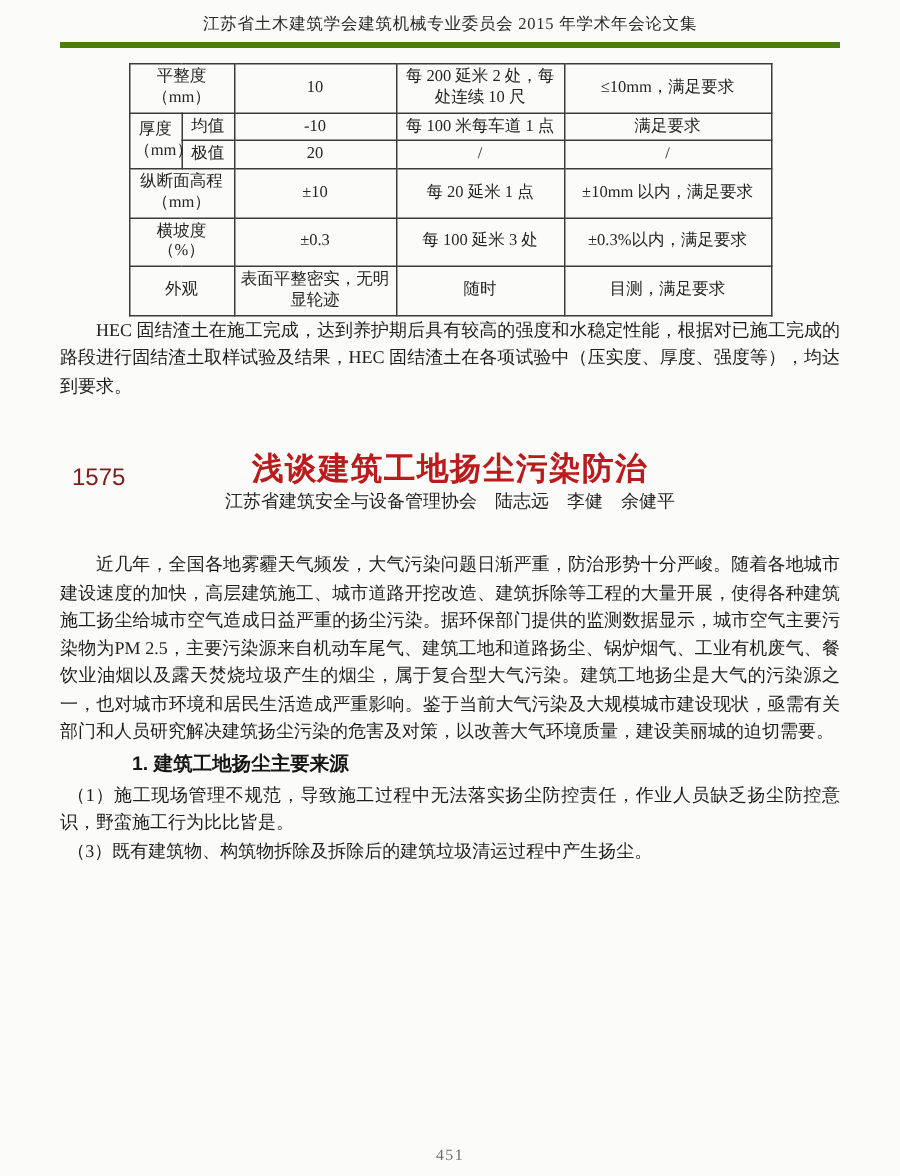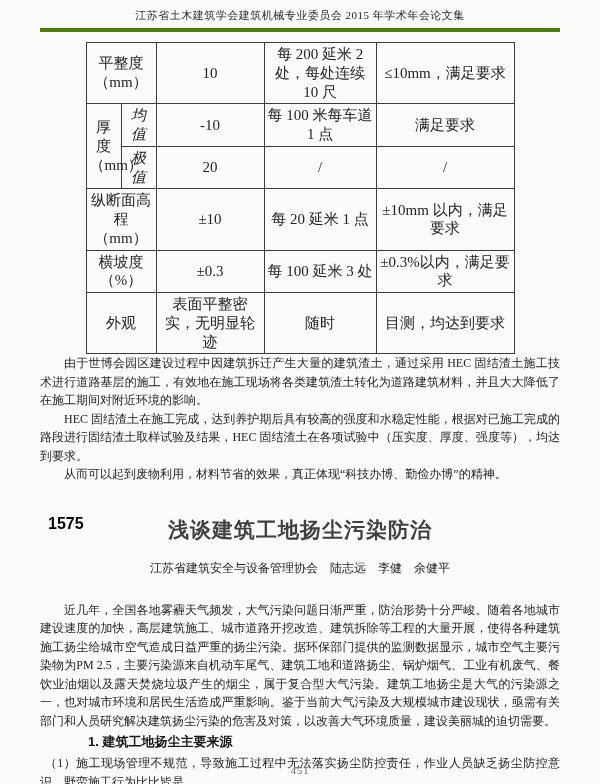--- a/index.html
+++ b/index.html
@@ -22,33 +22,33 @@
     color: #2a2a2a;
     padding-bottom: 5px;
     border-bottom: 4px solid #4d7c0f;
   }
 
   
   table.spec {
     width: 408px;
     margin: 10px auto 0 auto;
     border-collapse: collapse;
-    font-size: 15px;
+    font-size: 11px;
     color: #242424;
     table-layout: fixed;
   }
   table.spec td {
     border: 1px solid #3c3c3c;
     text-align: center;
     vertical-align: middle;
     padding: 2px 3px;
     line-height: 1.25;
   }
   .col-a { width: 70px; }
-  .col-b { width: 42px; font-style: italic; }
+  .col-b { width: 42px; }
   .col-c { width: 108px; }
   .col-d { width: 112px; }
   .col-e { width: 138px; }
   tr.r-tall td { height: 30px; }
   tr.r-thin td { height: 18px; }
 
   
   .sec-heading {
     font-family: "Liberation Sans", "DejaVu Sans", sans-serif;
     font-weight: bold;
@@ -72,37 +72,36 @@
   }
 
   
   .title-block {
     position: relative;
     margin-top: 30px;
     height: 30px;
   }
   .article-number {
     position: absolute;
-    left: 8px; top: 1px;
+    left: 8px; top: 14px;
     font-size: 16px;
-    color: #000000;
+    color: #7f1d1d;
     font-family: "Liberation Sans", "DejaVu Sans", sans-serif;
-    font-weight: bold;
   }
   .article-title {
     text-align: center;
     font-family: "Liberation Sans", "DejaVu Sans", sans-serif;
     font-weight: bold;
     font-size: 21px;
     letter-spacing: 1px;
-    color: #404040;
+    color: #b91c1c;
     padding-top: 2px;
   }
   .authors-line {
-    margin-top: 16px;
+    margin-top: 0;
     text-align: center;
     font-size: 12px;
     color: #242424;
   }
   .intro-par { margin-top: 24px !important; }
   .heading-gap { margin-top: 3px; margin-left: 48px; }
 
   .page-number {
     position: absolute;
     bottom: 8px; left: 0; right: 0;
@@ -149,28 +148,26 @@
     <tr class="r-thin">
       <td colspan="2">横坡度（%）</td>
       <td>±0.3</td>
       <td>每 100 延米 3 处</td>
       <td>±0.3%以内，满足要求</td>
     </tr>
     <tr class="r-tall">
       <td colspan="2">外观</td>
       <td>表面平整密实，无明显轮迹</td>
       <td>随时</td>
-      <td>目测，均达到要求</td>
+      <td>目测，满足要求</td>
     </tr>
   </tbody>
     </table>
 
-  <p class="body-par">由于世博会园区建设过程中因建筑拆迁产生大量的建筑渣土，通过采用 HEC 固结渣土施工技术进行道路基层的施工，有效地在施工现场将各类建筑渣土转化为道路建筑材料，并且大大降低了在施工期间对附近环境的影响。</p>
   <p class="body-par">HEC 固结渣土在施工完成，达到养护期后具有较高的强度和水稳定性能，根据对已施工完成的路段进行固结渣土取样试验及结果，HEC 固结渣土在各项试验中（压实度、厚度、强度等），均达到要求。</p>
-  <p class="body-par">从而可以起到废物利用，材料节省的效果，真正体现“科技办博、勤俭办博”的精神。</p>
 
   <div class="title-block">
     <span class="article-number">1575</span>
     <div class="article-title">浅谈建筑工地扬尘污染防治</div>
   </div>
 
   <div class="authors-line">江苏省建筑安全与设备管理协会　陆志远　李健　余健平</div>
 
   <p class="body-par intro-par">近几年，全国各地雾霾天气频发，大气污染问题日渐严重，防治形势十分严峻。随着各地城市建设速度的加快，高层建筑施工、城市道路开挖改造、建筑拆除等工程的大量开展，使得各种建筑施工扬尘给城市空气造成日益严重的扬尘污染。据环保部门提供的监测数据显示，城市空气主要污染物为PM 2.5，主要污染源来自机动车尾气、建筑工地和道路扬尘、锅炉烟气、工业有机废气、餐饮业油烟以及露天焚烧垃圾产生的烟尘，属于复合型大气污染。建筑工地扬尘是大气的污染源之一，也对城市环境和居民生活造成严重影响。鉴于当前大气污染及大规模城市建设现状，亟需有关部门和人员研究解决建筑扬尘污染的危害及对策，以改善大气环境质量，建设美丽城的迫切需要。</p>
 

